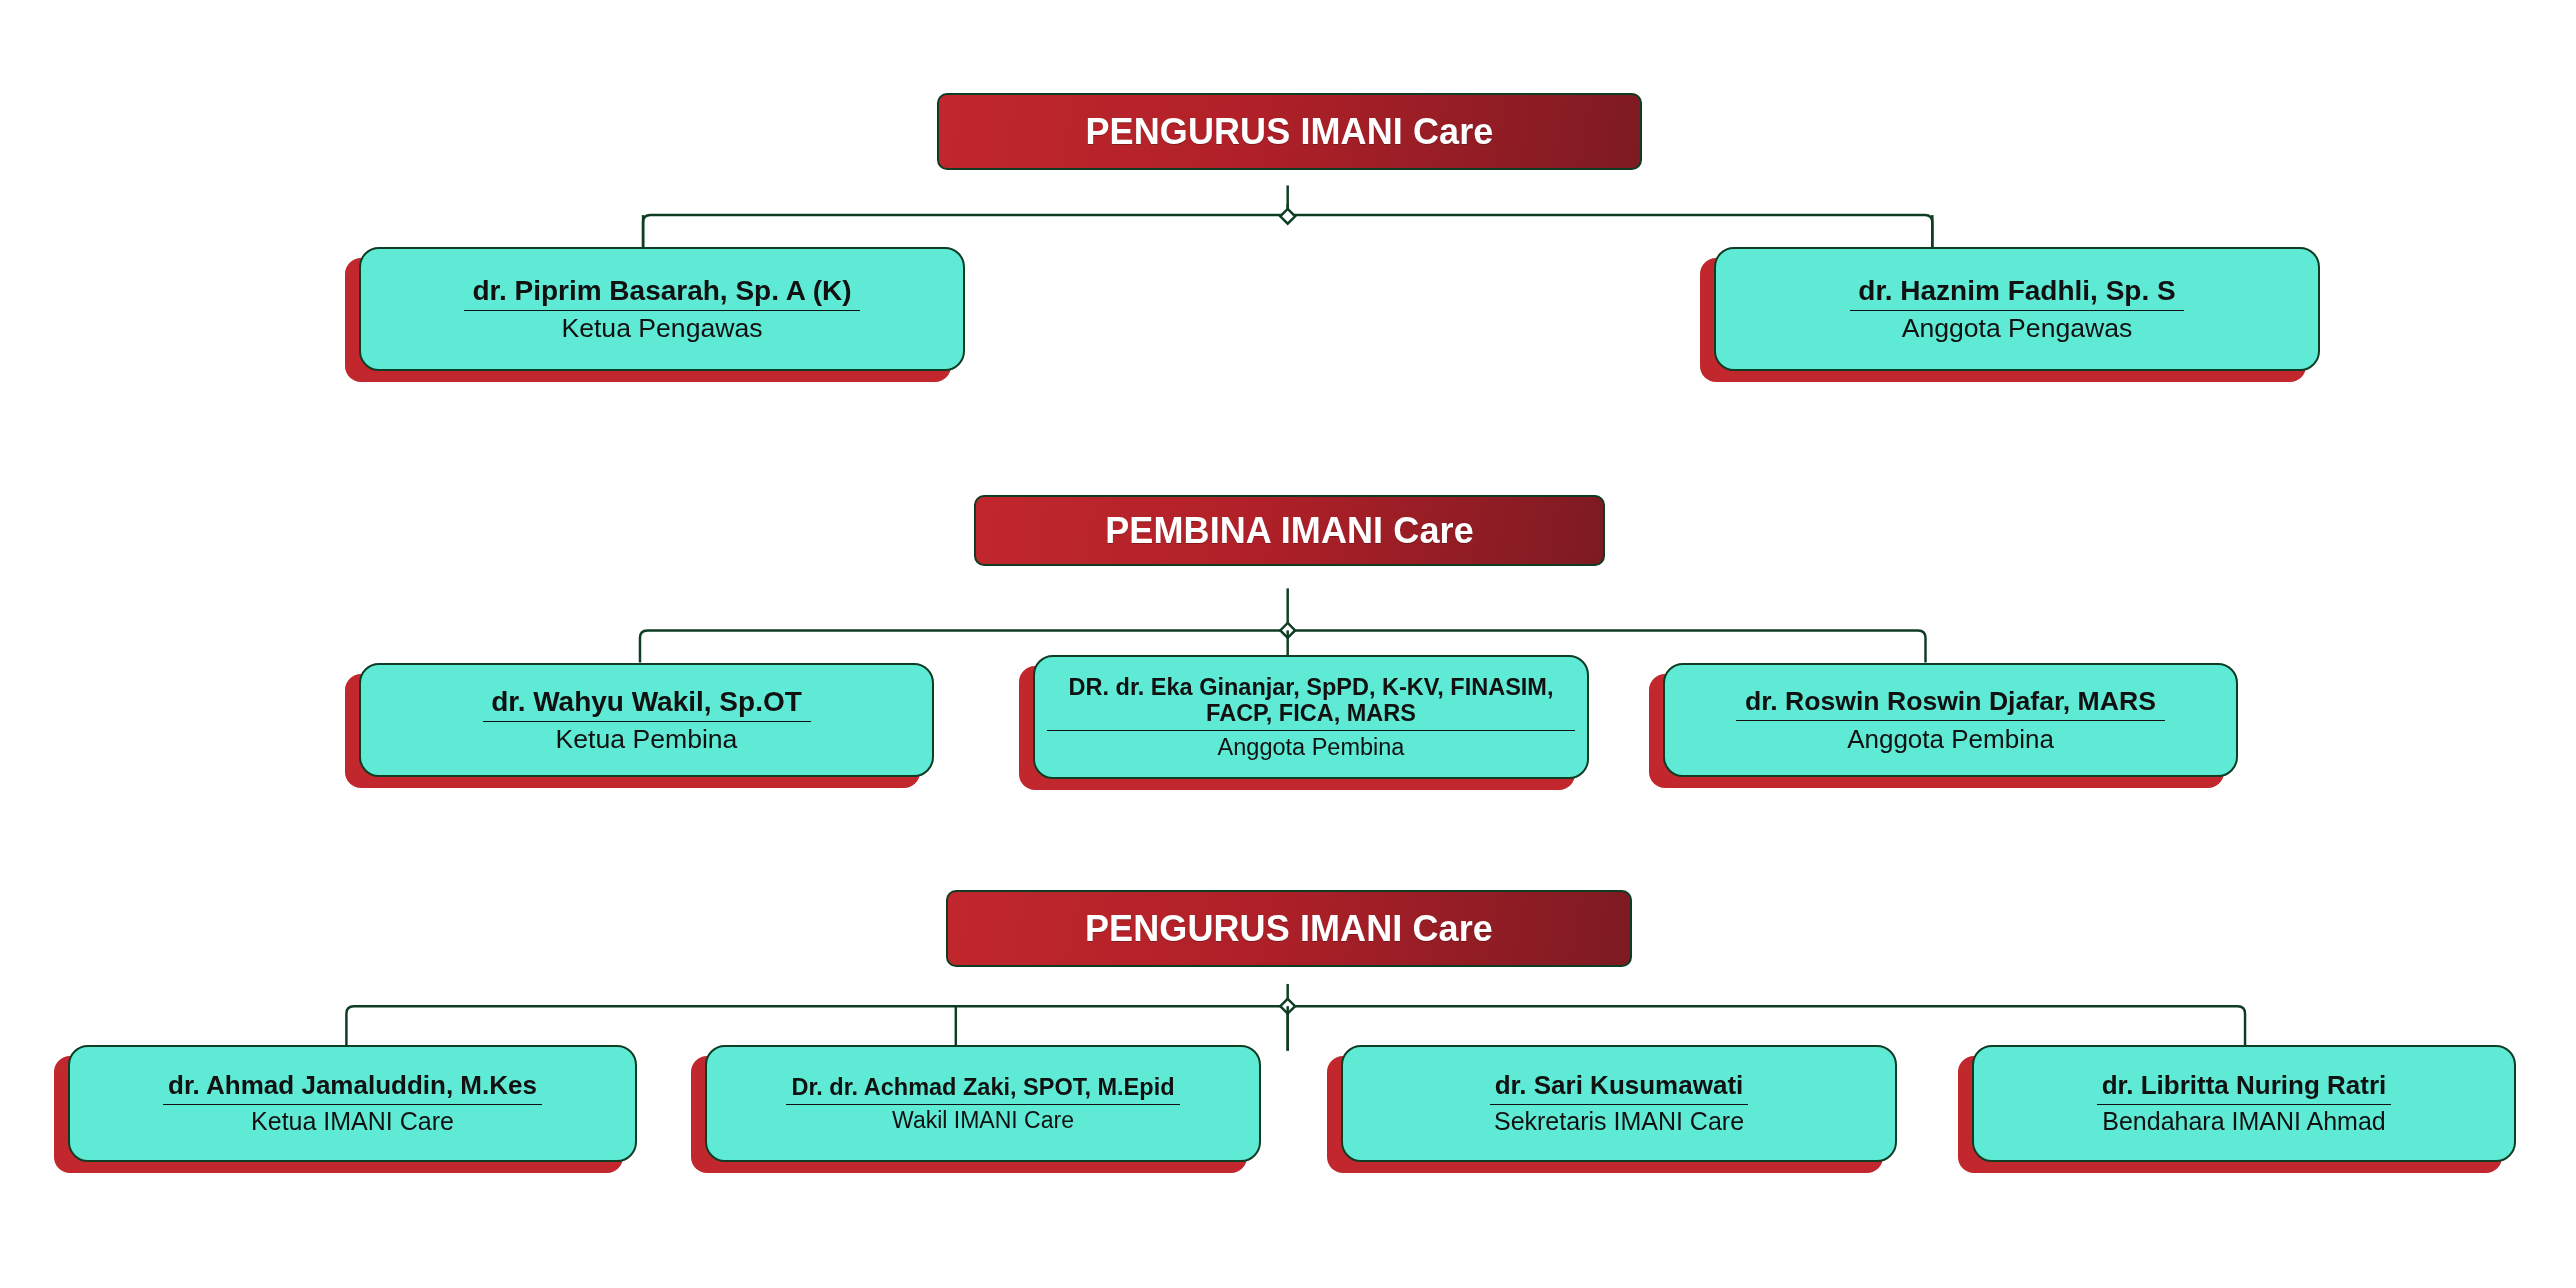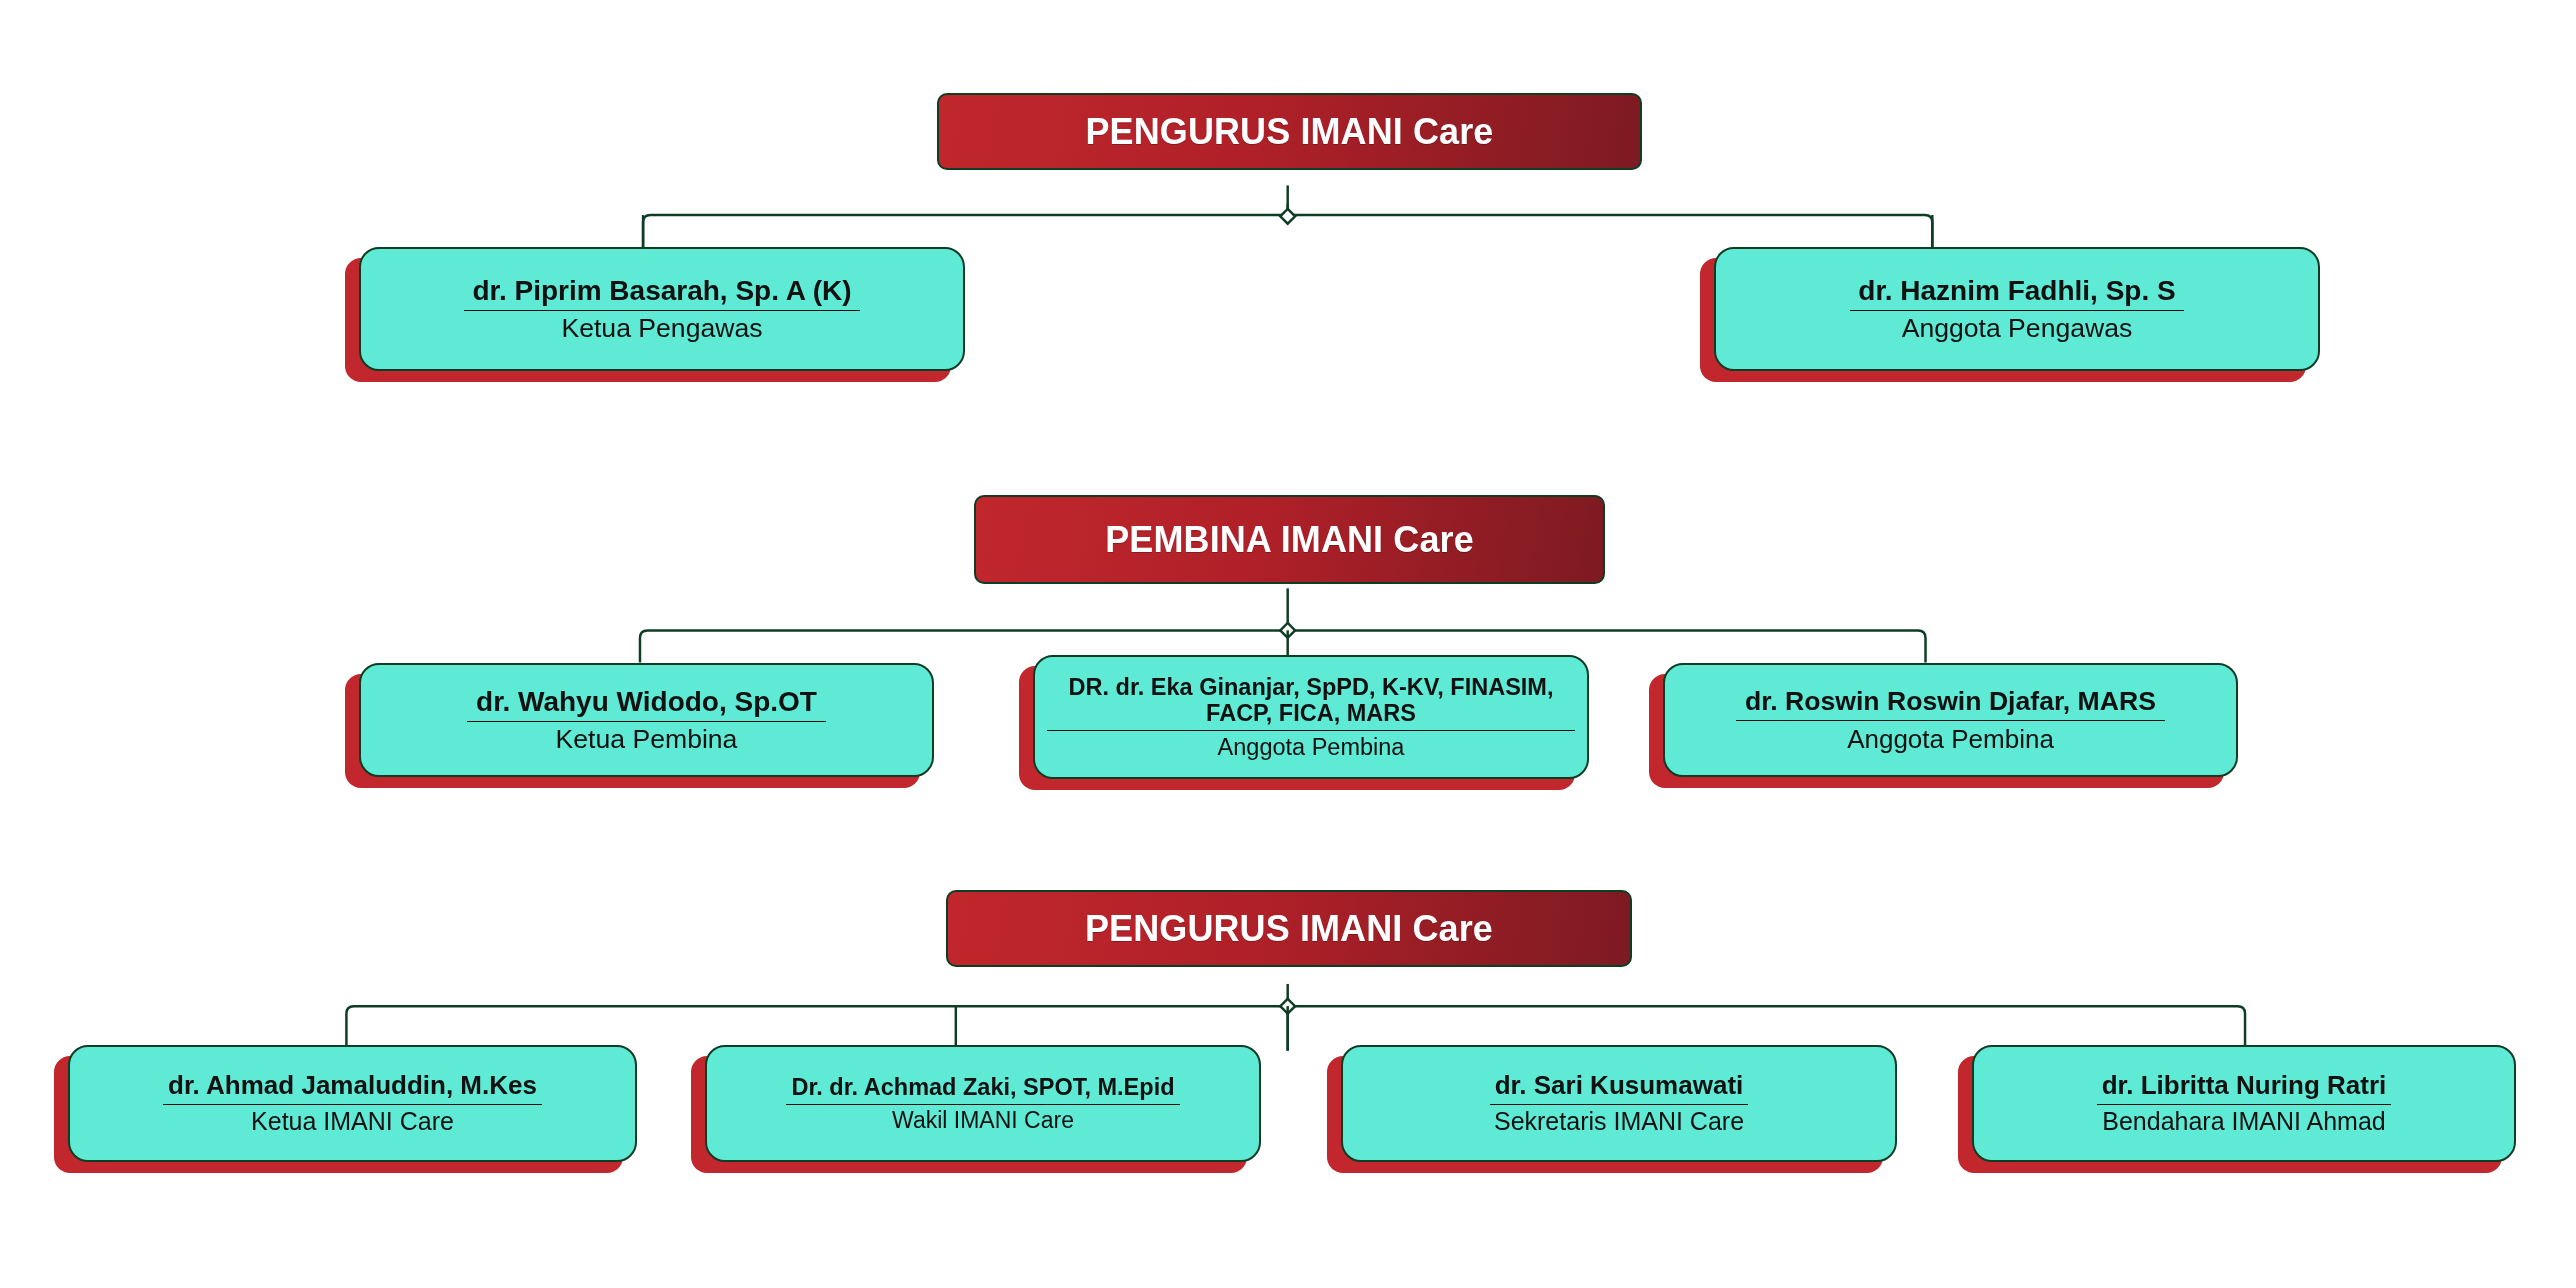--- a/index.html
+++ b/index.html
@@ -130,26 +130,26 @@
   </div>
 
   <div class="card-wrap" style="left:1714px; top:247px; width:606px; height:124px;">
     <div class="card-shadow"></div>
     <div class="card">
       <div class="name" style="font-size:28px;">dr. Haznim Fadhli, Sp. S</div>
       <div class="role" style="font-size:26.6px;">Anggota Pengawas</div>
     </div>
   </div>
 
-  <div class="section-header" style="left:974px; top:495px; width:631px; height:89px; font-size:36px;">PEMBINA IMANI Care</div>
+  <div class="section-header" style="left:974px; top:495px; width:631px; height:71px; font-size:36px;">PEMBINA IMANI Care</div>
 
   <div class="card-wrap" style="left:359px; top:663px; width:575px; height:114px;">
     <div class="card-shadow"></div>
     <div class="card">
-      <div class="name" style="font-size:28px;">dr. Wahyu Widodo, Sp.OT</div>
+      <div class="name" style="font-size:28px;">dr. Wahyu Wakil, Sp.OT</div>
       <div class="role" style="font-size:26.6px;">Ketua Pembina</div>
     </div>
   </div>
 
   <div class="card-wrap" style="left:1013px; top:655px; width:556px; height:124px;margin-left:20px;">
     <div class="card-shadow"></div>
     <div class="card" style="padding:5px 12.4px;">
       <div class="name" style="font-size:23.5px; padding:0 5px 3.7px 5px;">DR. dr. Eka Ginanjar, SpPD, K-KV, FINASIM, FACP, FICA, MARS</div>
       <div class="role" style="font-size:23.5px;">Anggota Pembina</div>
     </div>

